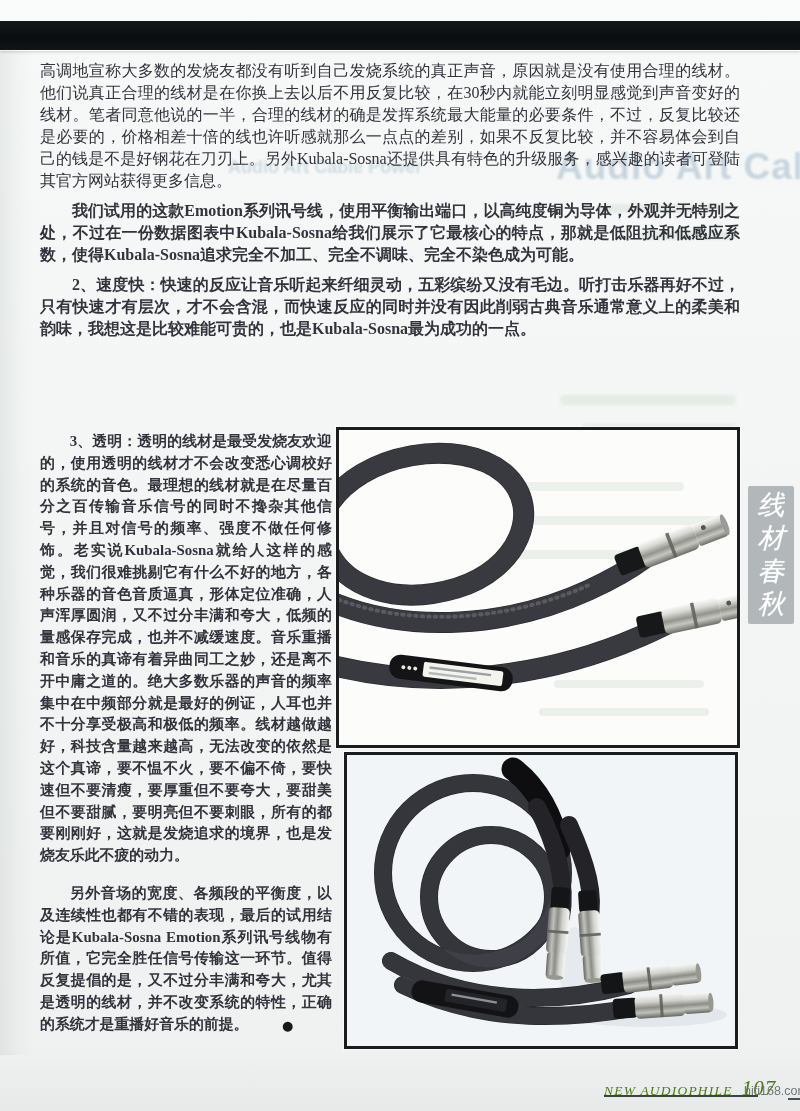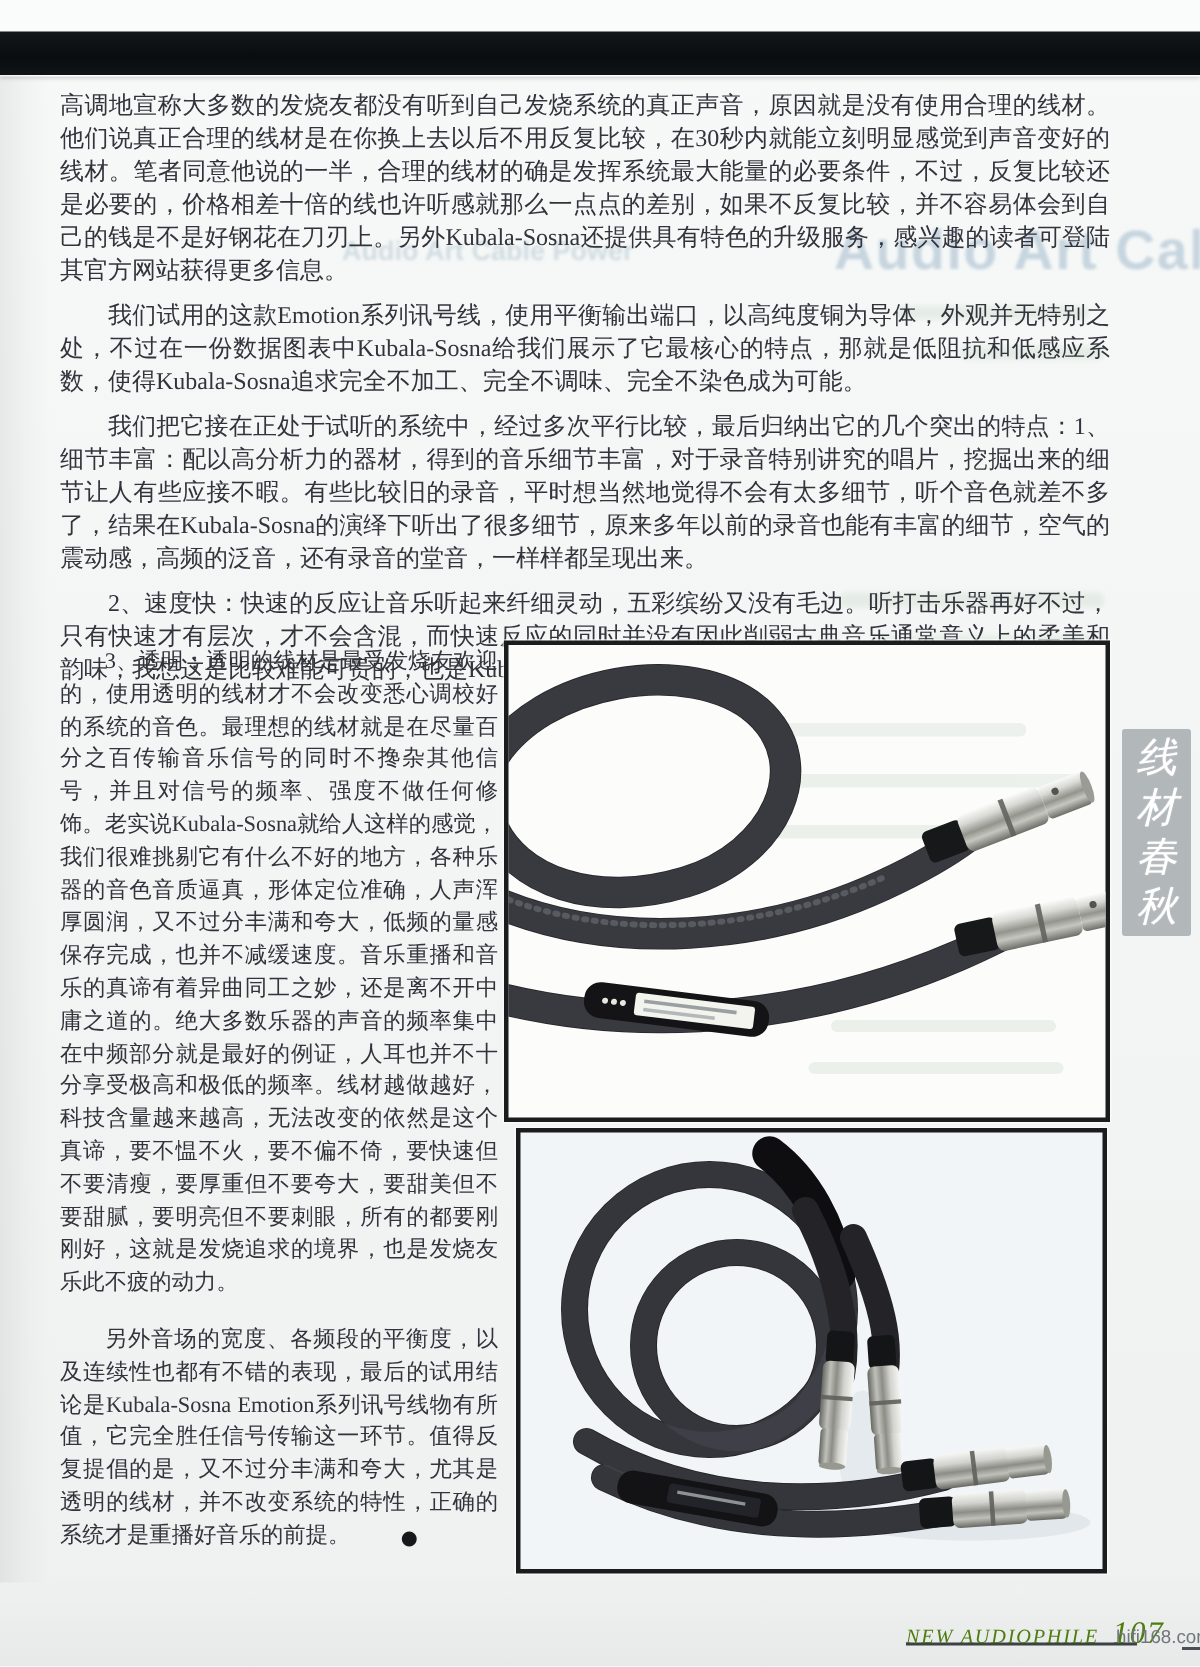--- a/index.html
+++ b/index.html
@@ -18,21 +18,21 @@
   
   .ghost{color:#c2d0da;font-family:"Liberation Sans","DejaVu Sans",sans-serif;font-weight:bold;filter:blur(1.1px);z-index:1;white-space:nowrap;}
   .ghost-big{left:556px;top:146px;width:244px;overflow:hidden;font-size:37px;letter-spacing:1px;color:#bfcfdb;opacity:.85;}
   .ghost-small{left:228px;top:157px;font-size:18px;color:#c8d5dd;opacity:.8;}
   .ghost-bar{background:#e1eae2;border-radius:4px;filter:blur(1.6px);opacity:.8;z-index:1;}
   
   .toptext{left:40px;top:60px;width:700px;z-index:2;font-size:16px;line-height:22px;text-align:justify;}
   .toptext p{margin:0 0 8px 0;}
   .coltext{left:40px;top:415px;width:292px;z-index:2;font-size:14.9px;line-height:21.8px;text-align:justify;}
   .coltext p{margin:16px 0 1px 0;}
-  .indent{text-indent:2em;}
+  .indent{text-indent:2em;font-weight:bold;}
   .endmark{display:inline-block;font-size:13px;line-height:13px;color:#17181a;transform:translateY(1px);font-family:"DejaVu Sans",sans-serif;}
   
   .photo{border:3px solid #1a1c1e;z-index:3;box-shadow:0 0 0 1px rgba(255,255,255,.6);}
   .photo-top{left:336px;top:427px;width:398px;height:315px;background:#fcfcfa;}
   .photo-bottom{left:344px;top:752px;width:388px;height:291px;background:#f2f5f7;}
   .photo svg{display:block;}
   
   .tab{left:748px;top:486px;width:46px;height:138px;background:#b2b8ba;border-radius:2px;z-index:4;
        display:flex;flex-direction:column;align-items:center;justify-content:center;gap:2px;}
   .tab span{color:#ffffff;font-size:27px;line-height:31px;font-family:"Liberation Serif","DejaVu Serif",serif;font-style:italic;text-shadow:0 0 1px rgba(255,255,255,.65);}
@@ -56,21 +56,20 @@
 <div class="abs ghost ghost-small">Audio Art Cable Power</div>
 <div class="abs ghost-bar" style="left:598px;top:204px;width:128px;height:9px;"></div>
 <div class="abs ghost-bar" style="left:640px;top:231px;width:96px;height:9px;"></div>
 <div class="abs ghost-bar" style="left:560px;top:395px;width:176px;height:10px;"></div>
 <div class="abs ghost-bar" style="left:582px;top:424px;width:154px;height:10px;"></div>
 <div class="abs ghost-bar" style="left:560px;top:453px;width:140px;height:10px;"></div>
 
 <div class="abs toptext">
   <p>高调地宣称大多数的发烧友都没有听到自己发烧系统的真正声音，原因就是没有使用合理的线材。他们说真正合理的线材是在你换上去以后不用反复比较，在30秒内就能立刻明显感觉到声音变好的线材。笔者同意他说的一半，合理的线材的确是发挥系统最大能量的必要条件，不过，反复比较还是必要的，价格相差十倍的线也许听感就那么一点点的差别，如果不反复比较，并不容易体会到自己的钱是不是好钢花在刀刃上。另外Kubala-Sosna还提供具有特色的升级服务，感兴趣的读者可登陆其官方网站获得更多信息。</p>
   <p class="indent">我们试用的这款Emotion系列讯号线，使用平衡输出端口，以高纯度铜为导体，外观并无特别之处，不过在一份数据图表中Kubala-Sosna给我们展示了它最核心的特点，那就是低阻抗和低感应系数，使得Kubala-Sosna追求完全不加工、完全不调味、完全不染色成为可能。</p>
-  <p class="indent">我们把它接在正处于试听的系统中，经过多次平行比较，最后归纳出它的几个突出的特点：1、细节丰富：配以高分析力的器材，得到的音乐细节丰富，对于录音特别讲究的唱片，挖掘出来的细节让人有些应接不暇。有些比较旧的录音，平时想当然地觉得不会有太多细节，听个音色就差不多了，结果在Kubala-Sosna的演绎下听出了很多细节，原来多年以前的录音也能有丰富的细节，空气的震动感，高频的泛音，还有录音的堂音，一样样都呈现出来。</p>
   <p class="indent">2、速度快：快速的反应让音乐听起来纤细灵动，五彩缤纷又没有毛边。听打击乐器再好不过，只有快速才有层次，才不会含混，而快速反应的同时并没有因此削弱古典音乐通常意义上的柔美和韵味，我想这是比较难能可贵的，也是Kubala-Sosna最为成功的一点。</p>
 </div>
 
 <div class="abs coltext">
   <p class="indent">3、透明：透明的线材是最受发烧友欢迎的，使用透明的线材才不会改变悉心调校好的系统的音色。最理想的线材就是在尽量百分之百传输音乐信号的同时不搀杂其他信号，并且对信号的频率、强度不做任何修饰。老实说Kubala-Sosna就给人这样的感觉，我们很难挑剔它有什么不好的地方，各种乐器的音色音质逼真，形体定位准确，人声浑厚圆润，又不过分丰满和夸大，低频的量感保存完成，也并不减缓速度。音乐重播和音乐的真谛有着异曲同工之妙，还是离不开中庸之道的。绝大多数乐器的声音的频率集中在中频部分就是最好的例证，人耳也并不十分享受极高和极低的频率。线材越做越好，科技含量越来越高，无法改变的依然是这个真谛，要不愠不火，要不偏不倚，要快速但不要清瘦，要厚重但不要夸大，要甜美但不要甜腻，要明亮但不要刺眼，所有的都要刚刚好，这就是发烧追求的境界，也是发烧友乐此不疲的动力。</p>
   <p class="indent"><span>另外音场的宽度、各频段的平衡度，以及连续性也都有不错的表现，最后的试用结论是Kubala-Sosna Emotion系列讯号线物有所值，它完全胜任信号传输这一环节。值得反复提倡的是，又不过分丰满和夸大，尤其是透明的线材，并不改变系统的特性，正确的系统才是重播好音乐的前提。</span>
     <span class="endmark">●</span></p>
 </div>
 
 <div class="abs photo photo-top">

